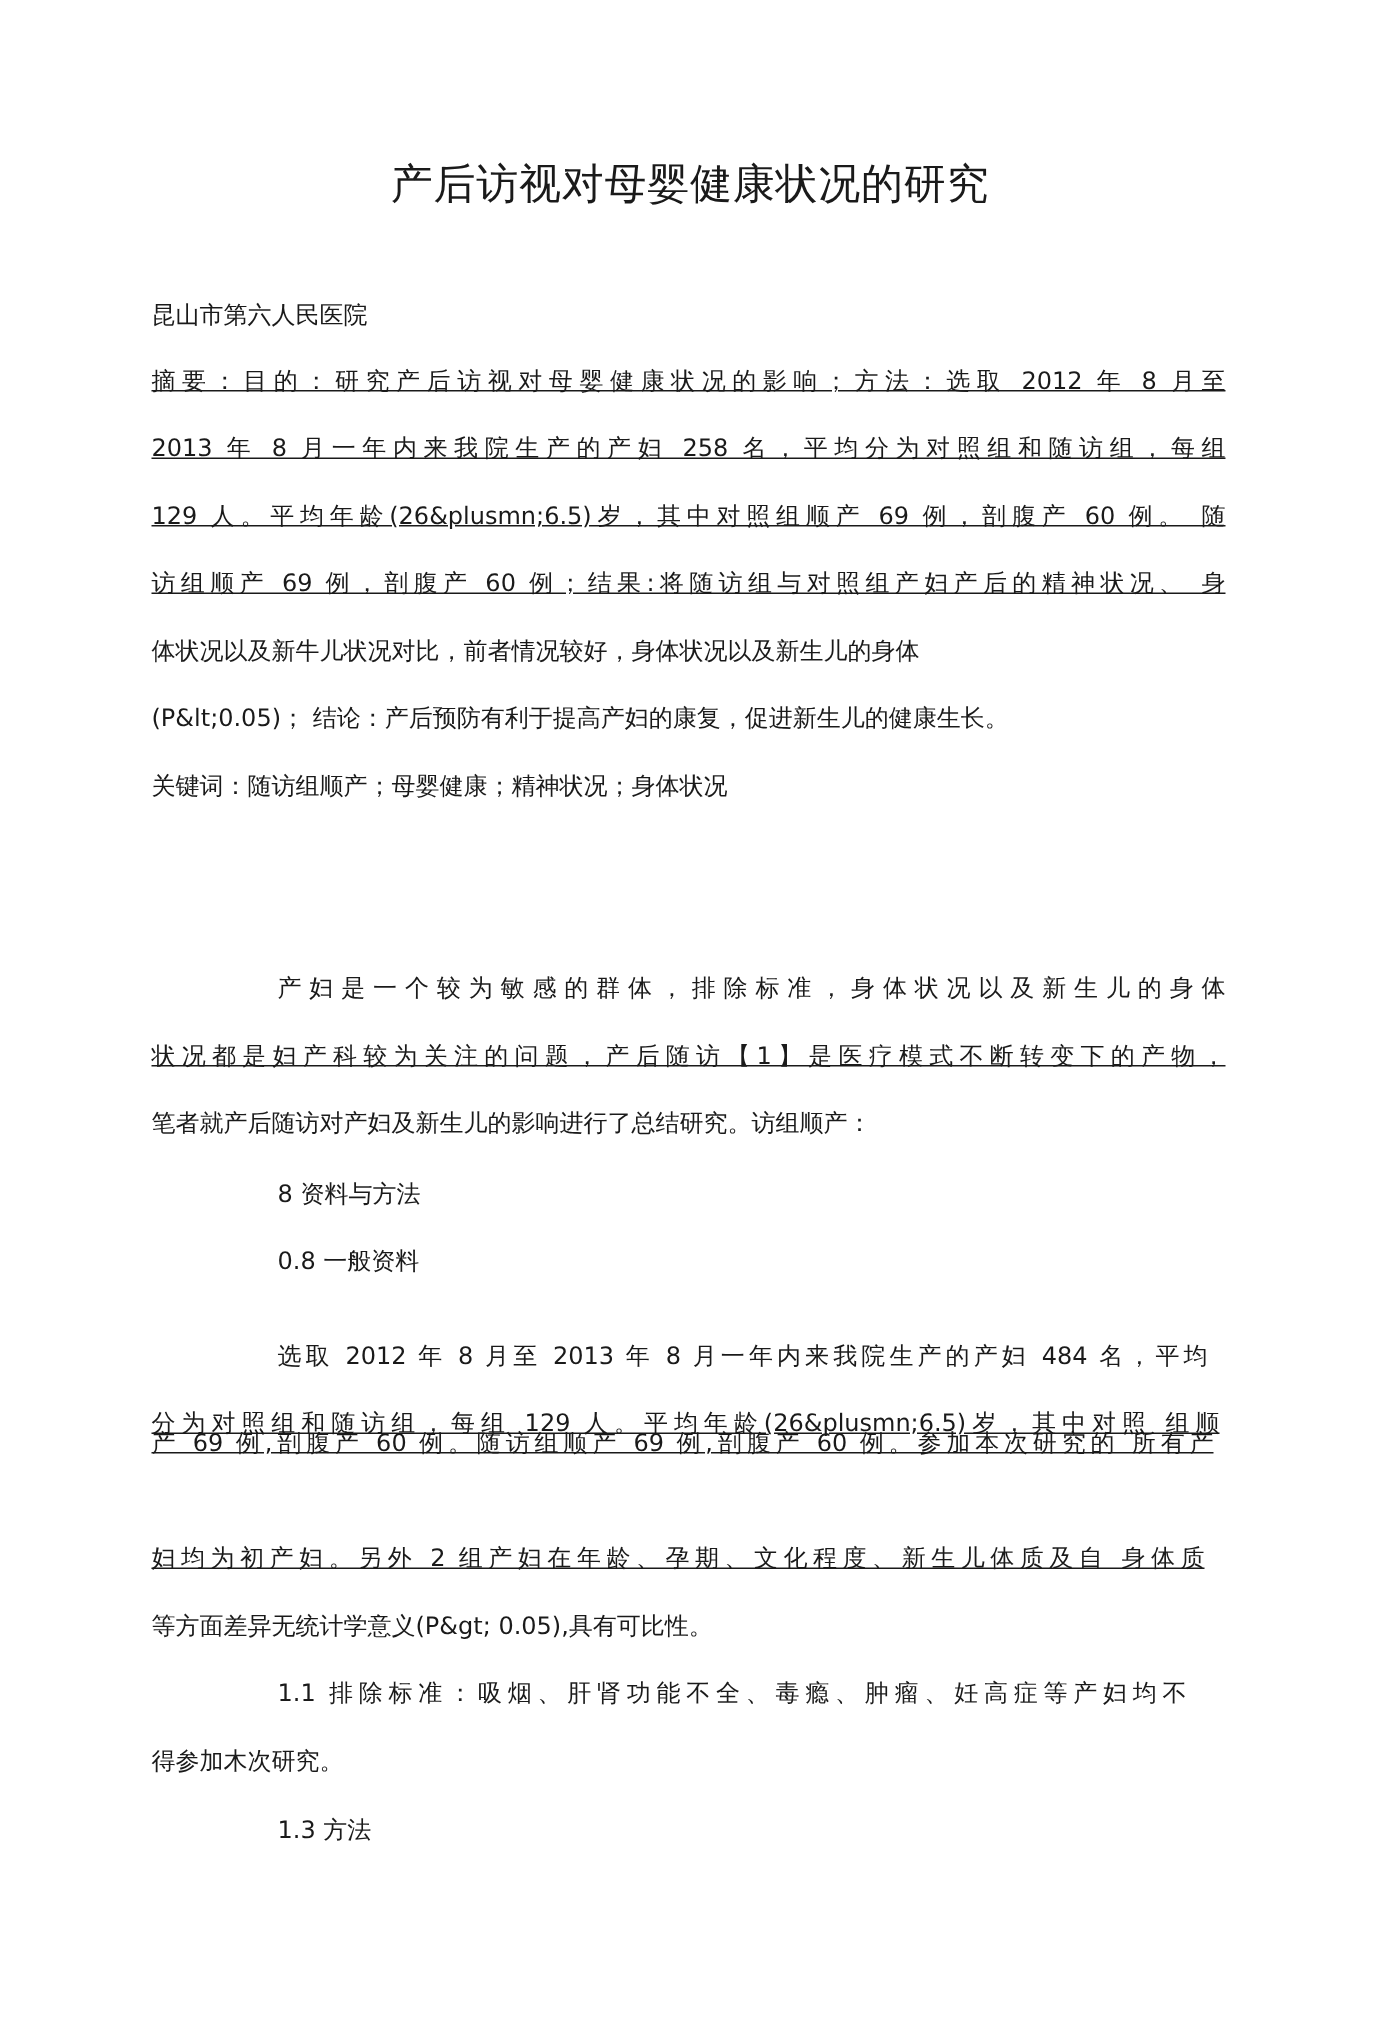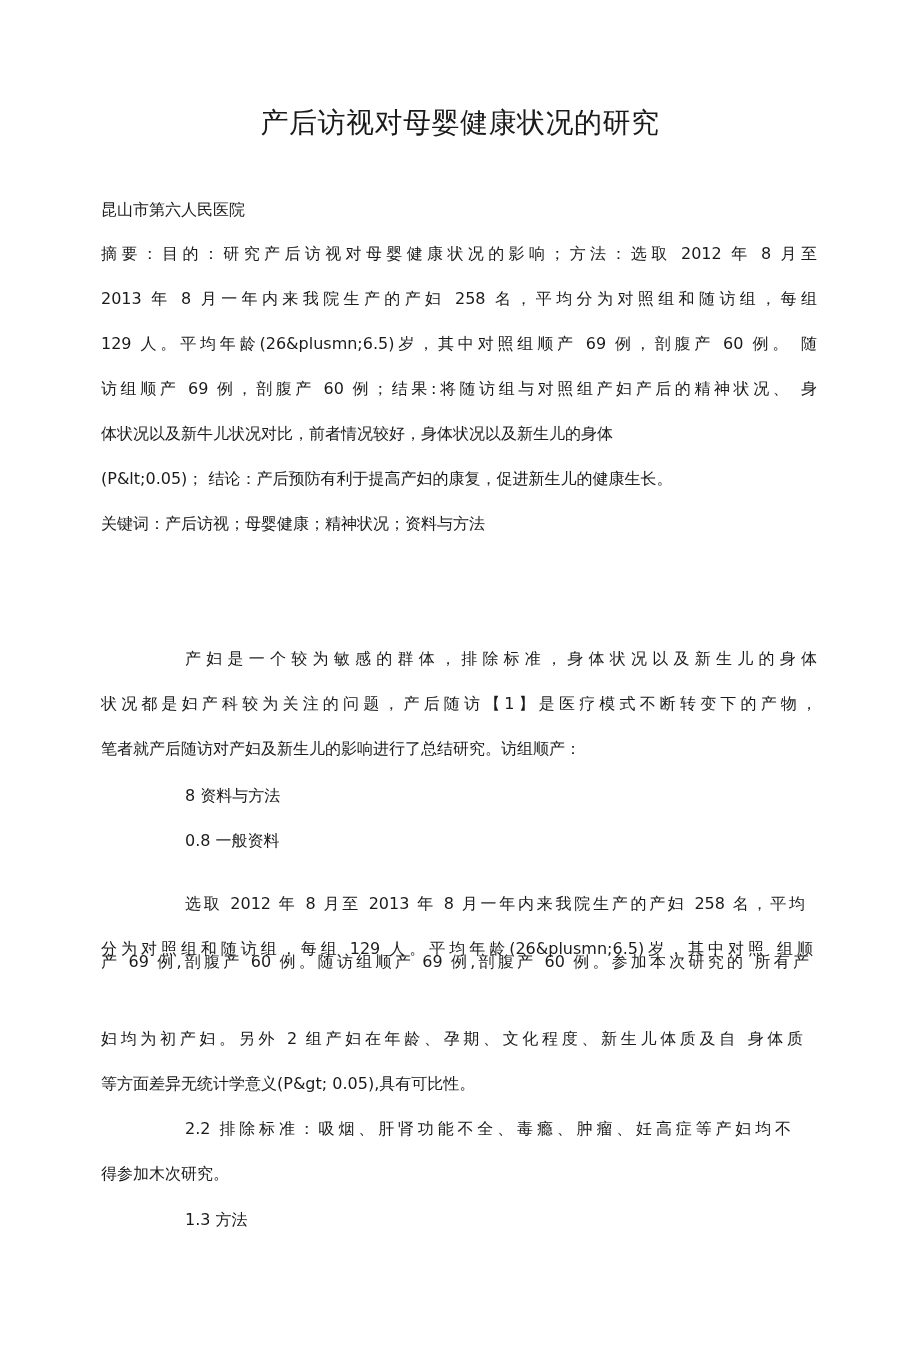--- a/index.html
+++ b/index.html
@@ -3,58 +3,58 @@
 <meta charset="utf-8">
 <style>
   html, body { margin: 0; padding: 0; background: #ffffff; }
   body { width: 920px; height: 1361px; position: relative; overflow: hidden;
          font-family: "DejaVu Sans", "Liberation Sans", sans-serif; color: #1a1a1a; }
   .title { position: absolute; left: 0; width: 920px; top: 88px; text-align: center;
            font-size: 28px; font-weight: normal; letter-spacing: 0.5px; color: #1a1a1a; margin-top: 16px; }
   .line { position: absolute; left: 101px; font-size: 16px; line-height: 24px; white-space: nowrap;
           color: #1a1a1a; }
   .indent { left: 185px; }
-  .just { width: 716px; text-align: justify; text-align-last: justify; }
+  .just { width: 716px; text-align: justify; text-align-last: justify; text-decoration: underline; }
   .just-i { width: 620px; text-align: justify; text-align-last: justify; }
 </style>
 </head>
 <body>
 
 <div>
   <div class="title">产后访视对母婴健康状况的研究</div>
 
   <div class="line" style="top:198px">昆山市第六人民医院</div>
 
   <div>
     <div class="line just" style="top:242px">摘要：目的：研究产后访视对母婴健康状况的影响；方法：选取 2012 年 8 月至</div>
     <div class="line just" style="top:287px">2013 年 8 月一年内来我院生产的产妇 258 名，平均分为对照组和随访组，每组</div>
     <div class="line just" style="top:332px">129 人。平均年龄(26&amp;plusmn;6.5)岁，其中对照组顺产 69 例，剖腹产 60 例。  随</div>
     <div class="line just" style="top:377px">访组顺产 69 例，剖腹产 60 例；结果:将随访组与对照组产妇产后的精神状况、  身</div>
     <div class="line" style="top:422px">体状况以及新牛儿状况对比，前者情况较好，身体状况以及新生儿的身体</div>
     <div class="line" style="top:467px"> (P&amp;lt;0.05)；  结论：产后预防有利于提高产妇的康复，促进新生儿的健康生长。</div>
   </div>
 
-  <div class="line" style="top:512px">关键词：产后访视；母婴健康；精神状况；资料与方法</div>
+  <div class="line" style="top:512px">关键词：随访组顺产；母婴健康；精神状况；身体状况</div>
 
   <div>
     <div class="line indent just-i" style="top:647px; width:632px">产妇是一个较为敏感的群体，排除标准，身体状况以及新生儿的身体</div>
     <div class="line just" style="top:692px">状况都是妇产科较为关注的问题，产后随访【1】是医疗模式不断转变下的产物，</div>
     <div class="line" style="top:737px">笔者就产后随访对产妇及新生儿的影响进行了总结研究。访组顺产：</div>
   </div>
 
   <div class="line indent" style="top:784px">8 资料与方法</div>
   <div class="line indent" style="top:829px">0.8 一般资料</div>
 
   <div>
-    <div class="line indent just-i" style="top:892px; width:620px">选取 2012 年 8 月至 2013 年 8 月一年内来我院生产的产妇 258 名，平均</div>
+    <div class="line indent just-i" style="top:892px; width:620px">选取 2012 年 8 月至 2013 年 8 月一年内来我院生产的产妇 484 名，平均</div>
     <div class="line just" style="top:937px; width:712px">分为对照组和随访组，每组 129 人。平均年龄(26&amp;plusmn;6.5)岁，其中对照  组顺</div>
     <div class="line just" style="top:950px; width:708px">产 69 例,剖腹产 60 例。随访组顺产 69 例,剖腹产 60 例。参加本次研究的  所有产</div>
     <div class="line just" style="top:1027px; width:702px">妇均为初产妇。另外 2 组产妇在年龄、孕期、文化程度、新生儿体质及自  身体质</div>
     <div class="line" style="top:1072px">等方面差异无统计学意义(P&amp;gt; 0.05),具有可比性。</div>
   </div>
 
   <div>
-    <div class="line indent just-i" style="top:1117px; width:606px">2.2 排除标准：吸烟、肝肾功能不全、毒瘾、肿瘤、妊高症等产妇均不</div>
+    <div class="line indent just-i" style="top:1117px; width:606px">1.1 排除标准：吸烟、肝肾功能不全、毒瘾、肿瘤、妊高症等产妇均不</div>
     <div class="line" style="top:1162px">得参加木次研究。</div>
   </div>
 
   <div class="line indent" style="top:1208px">1.3 方法</div>
 </div>
 
 </body></html>

